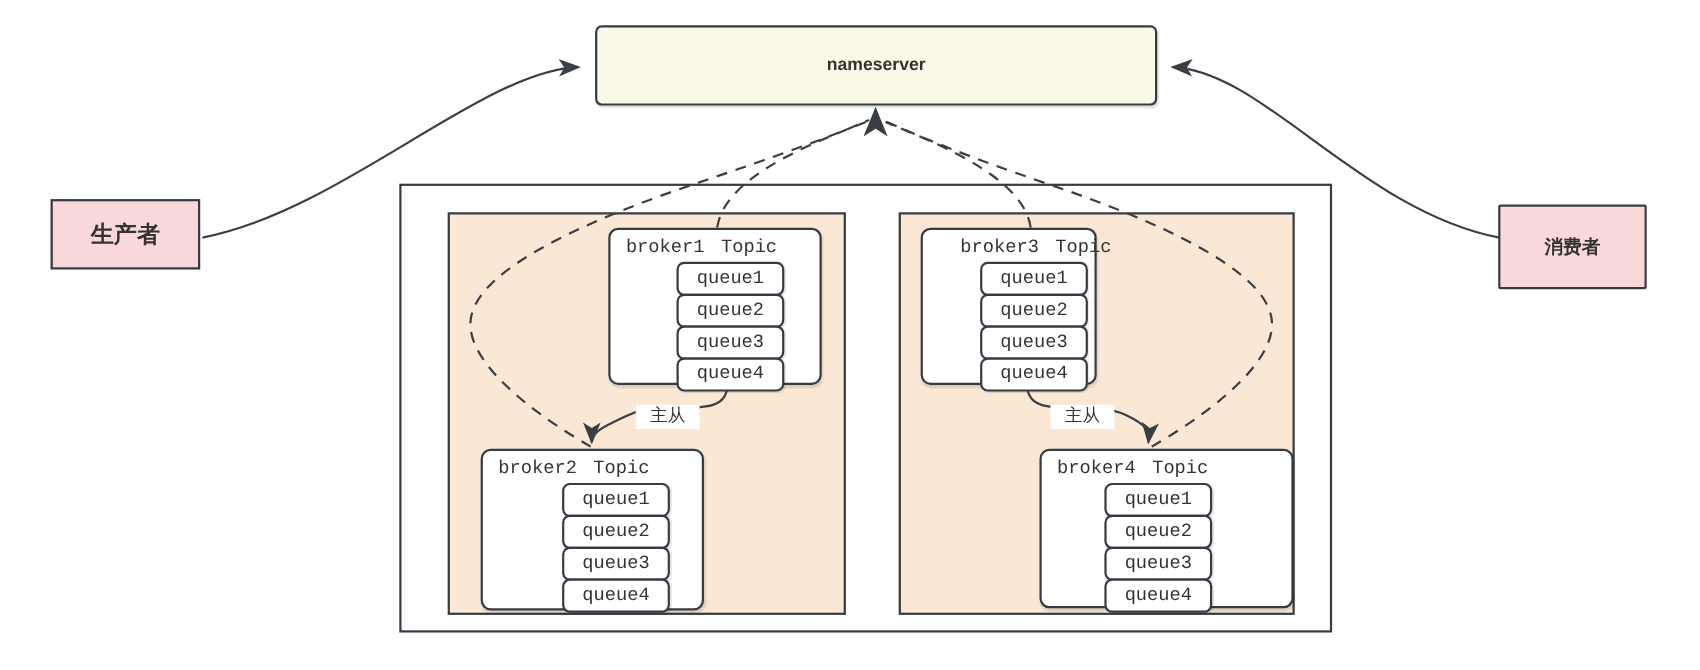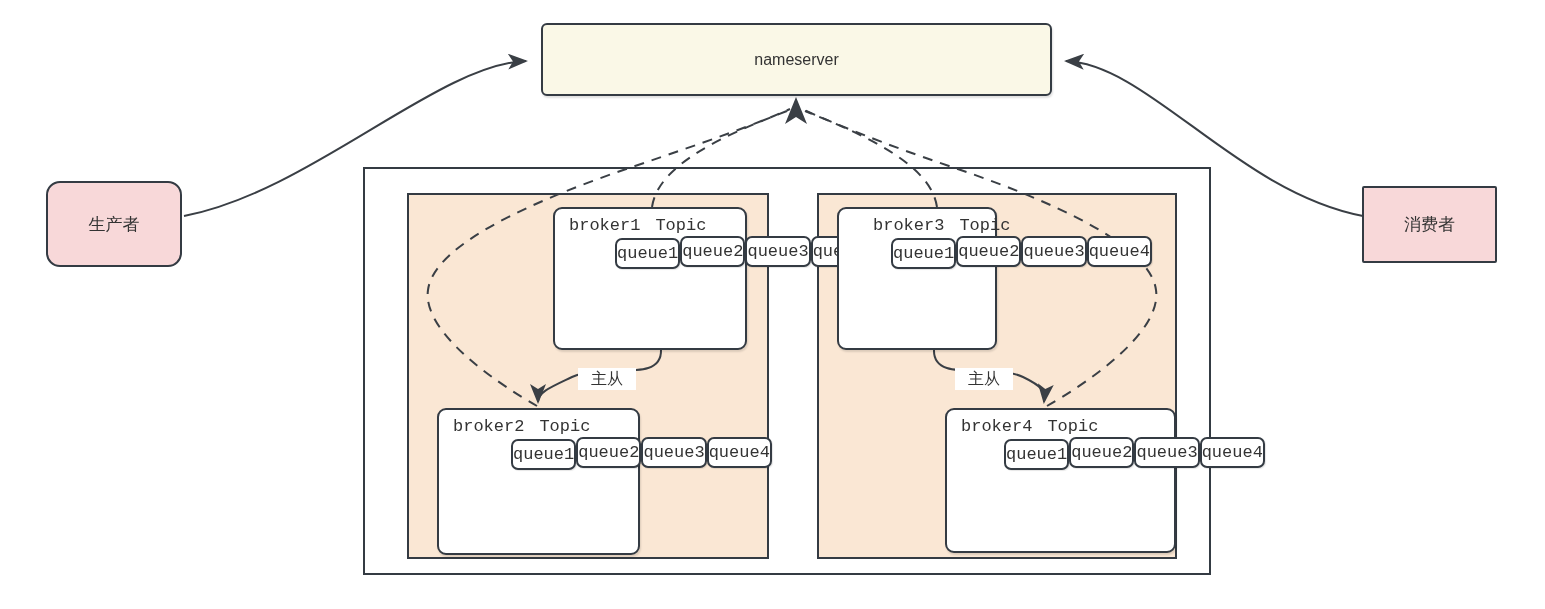--- a/index.html
+++ b/index.html
@@ -18,33 +18,33 @@
   }
   #connectors{position:absolute;left:0;top:0;z-index:2;pointer-events:none;}
   .abs{position:absolute;box-sizing:border-box;}
   
   .cluster{left:363px;top:167px;width:848px;height:408px;border:2px solid var(--box-border);background:#ffffff;z-index:0;}
   
   .zone{background:var(--broker-zone-fill);border:2px solid var(--box-border);z-index:1;}
   .zone-left{left:407px;top:193px;width:362px;height:366px;}
   .zone-right{left:817px;top:193px;width:360px;height:366px;}
   
-  .node{display:flex;align-items:center;justify-content:center;border:2px solid var(--box-border);z-index:3;}
+  .node{display:flex;align-items:center;justify-content:center;border:2px solid var(--box-border);z-index:3;font-weight:bold;}
   .nameserver{left:541px;top:23px;width:511px;height:73px;background:var(--nameserver-fill);border-radius:6px;font-size:16px;box-shadow:1px 2px 2px rgba(0,0,0,.12);}
-  .producer{left:46px;top:181px;width:136px;height:86px;background:var(--producer-consumer-fill);border-radius:14px;font-size:17px;}
+  .producer{left:46px;top:181px;width:136px;height:64px;background:var(--producer-consumer-fill);border-radius:0;font-size:21px;}
   .consumer{left:1362px;top:186px;width:135px;height:77px;background:var(--producer-consumer-fill);border-radius:2px;font-size:17px;justify-content:center;}
   
   .broker{background:#ffffff;border:2px solid var(--box-border);border-radius:9px;z-index:3;box-shadow:1px 2px 2px rgba(0,0,0,.12);font-family:Liberation Mono, monospace;}
   .b1{left:553px;top:207px;width:194px;height:143px;}
   .b2{left:437px;top:408px;width:203px;height:147px;text-align:right;}
   .b3{left:837px;top:207px;width:160px;height:143px;padding-left:28px;}
   .b4{left:945px;top:408px;width:231px;height:145px;}
   .broker-title{display:flex;gap:15px;font-size:17px;padding:7px 0 0 14px;white-space:nowrap;}
   .b3 .broker-title{padding-left:6px;}
-  .queues{position:absolute;top:29px;width:98px;display:flex;flex-direction:row;}
+  .queues{position:absolute;top:29px;width:98px;display:flex;flex-direction:column;}
   .b1 .queues{left:60px;}
   .b2 .queues{left:72px;}
   .b3 .queues{left:52px;}
   .b4 .queues{left:57px;}
   .queue{height:27px;margin-top:-2px;background:#ffffff;border:2px solid var(--box-border);border-radius:7px;
          display:flex;align-items:center;justify-content:center;font-size:17px;box-shadow:1px 1px 1px rgba(0,0,0,.10);}
   .queue:first-child{margin-top:0;}
   
   .ms-label{z-index:4;background:#ffffff;padding:0 13px;font-size:16px;line-height:22px;}
   .ms-left{left:578px;top:368px;}

